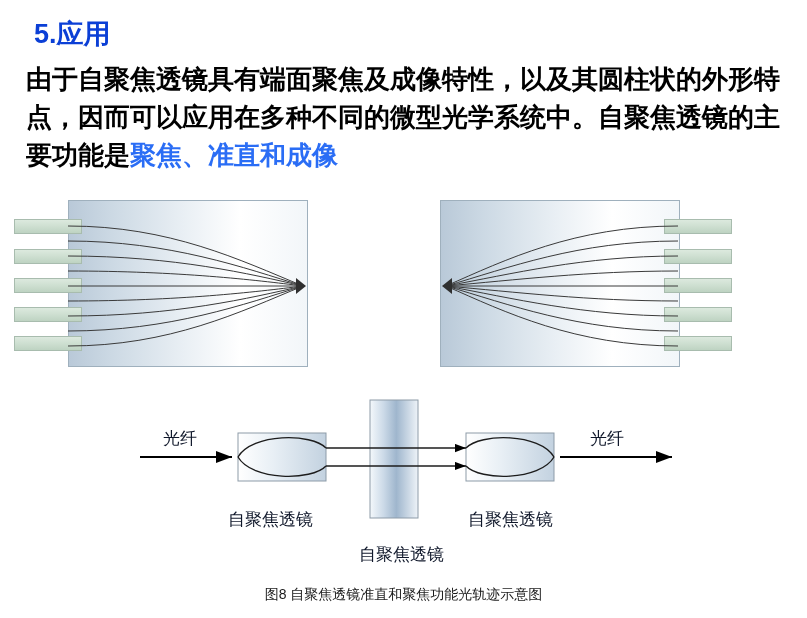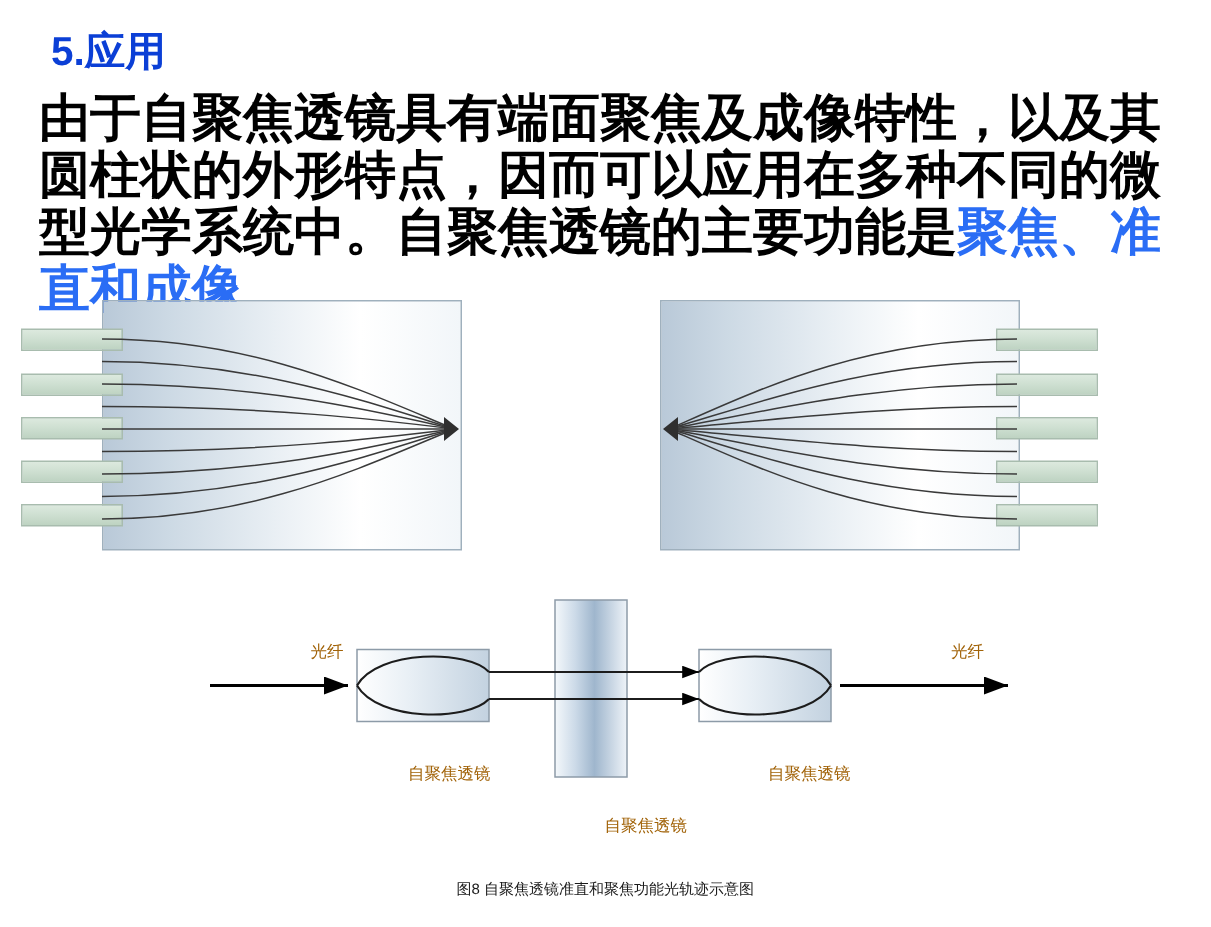--- a/index.html
+++ b/index.html
@@ -28,21 +28,21 @@
     font-weight: bold;
     color: #0b3fd6;
     letter-spacing: 0px;
     white-space: nowrap;
   }
   .body-text {
     position: absolute;
     left: 26px;
     top: 60px;
     width: 760px;
-    font-size: 34px;
+    font-size: 26px;
     font-weight: bold;
     color: #000000;
     line-height: 38px;
     letter-spacing: 0px;
   }
   .hl {
     color: #2a6df5;
   }
   
   .figure {
@@ -76,29 +76,28 @@
     background: linear-gradient(to bottom, #dce9de 0%, #cfe0d2 45%, #bed3c2 100%);
     border: 1px solid #a8bcae;
     box-sizing: border-box;
   }
   .fig-caption {
     position: absolute;
     left: 0;
     top: 396px;
     width: 807px;
     text-align: center;
-    font-size: 10px;
+    font-size: 14px;
     color: #1a1a1a;
   }
   .label-txt {
     position: absolute;
-    font-size: 11px;
-    color: #a16207;
+    font-size: 17px;
+    color: #0f172a;
     white-space: nowrap;
-    margin-left: 44px;
   }
   svg.overlay {
     position: absolute;
     left: 0;
     top: 0;
     width: 807px;
     height: 428px;
     overflow: visible;
   }
 </style>

